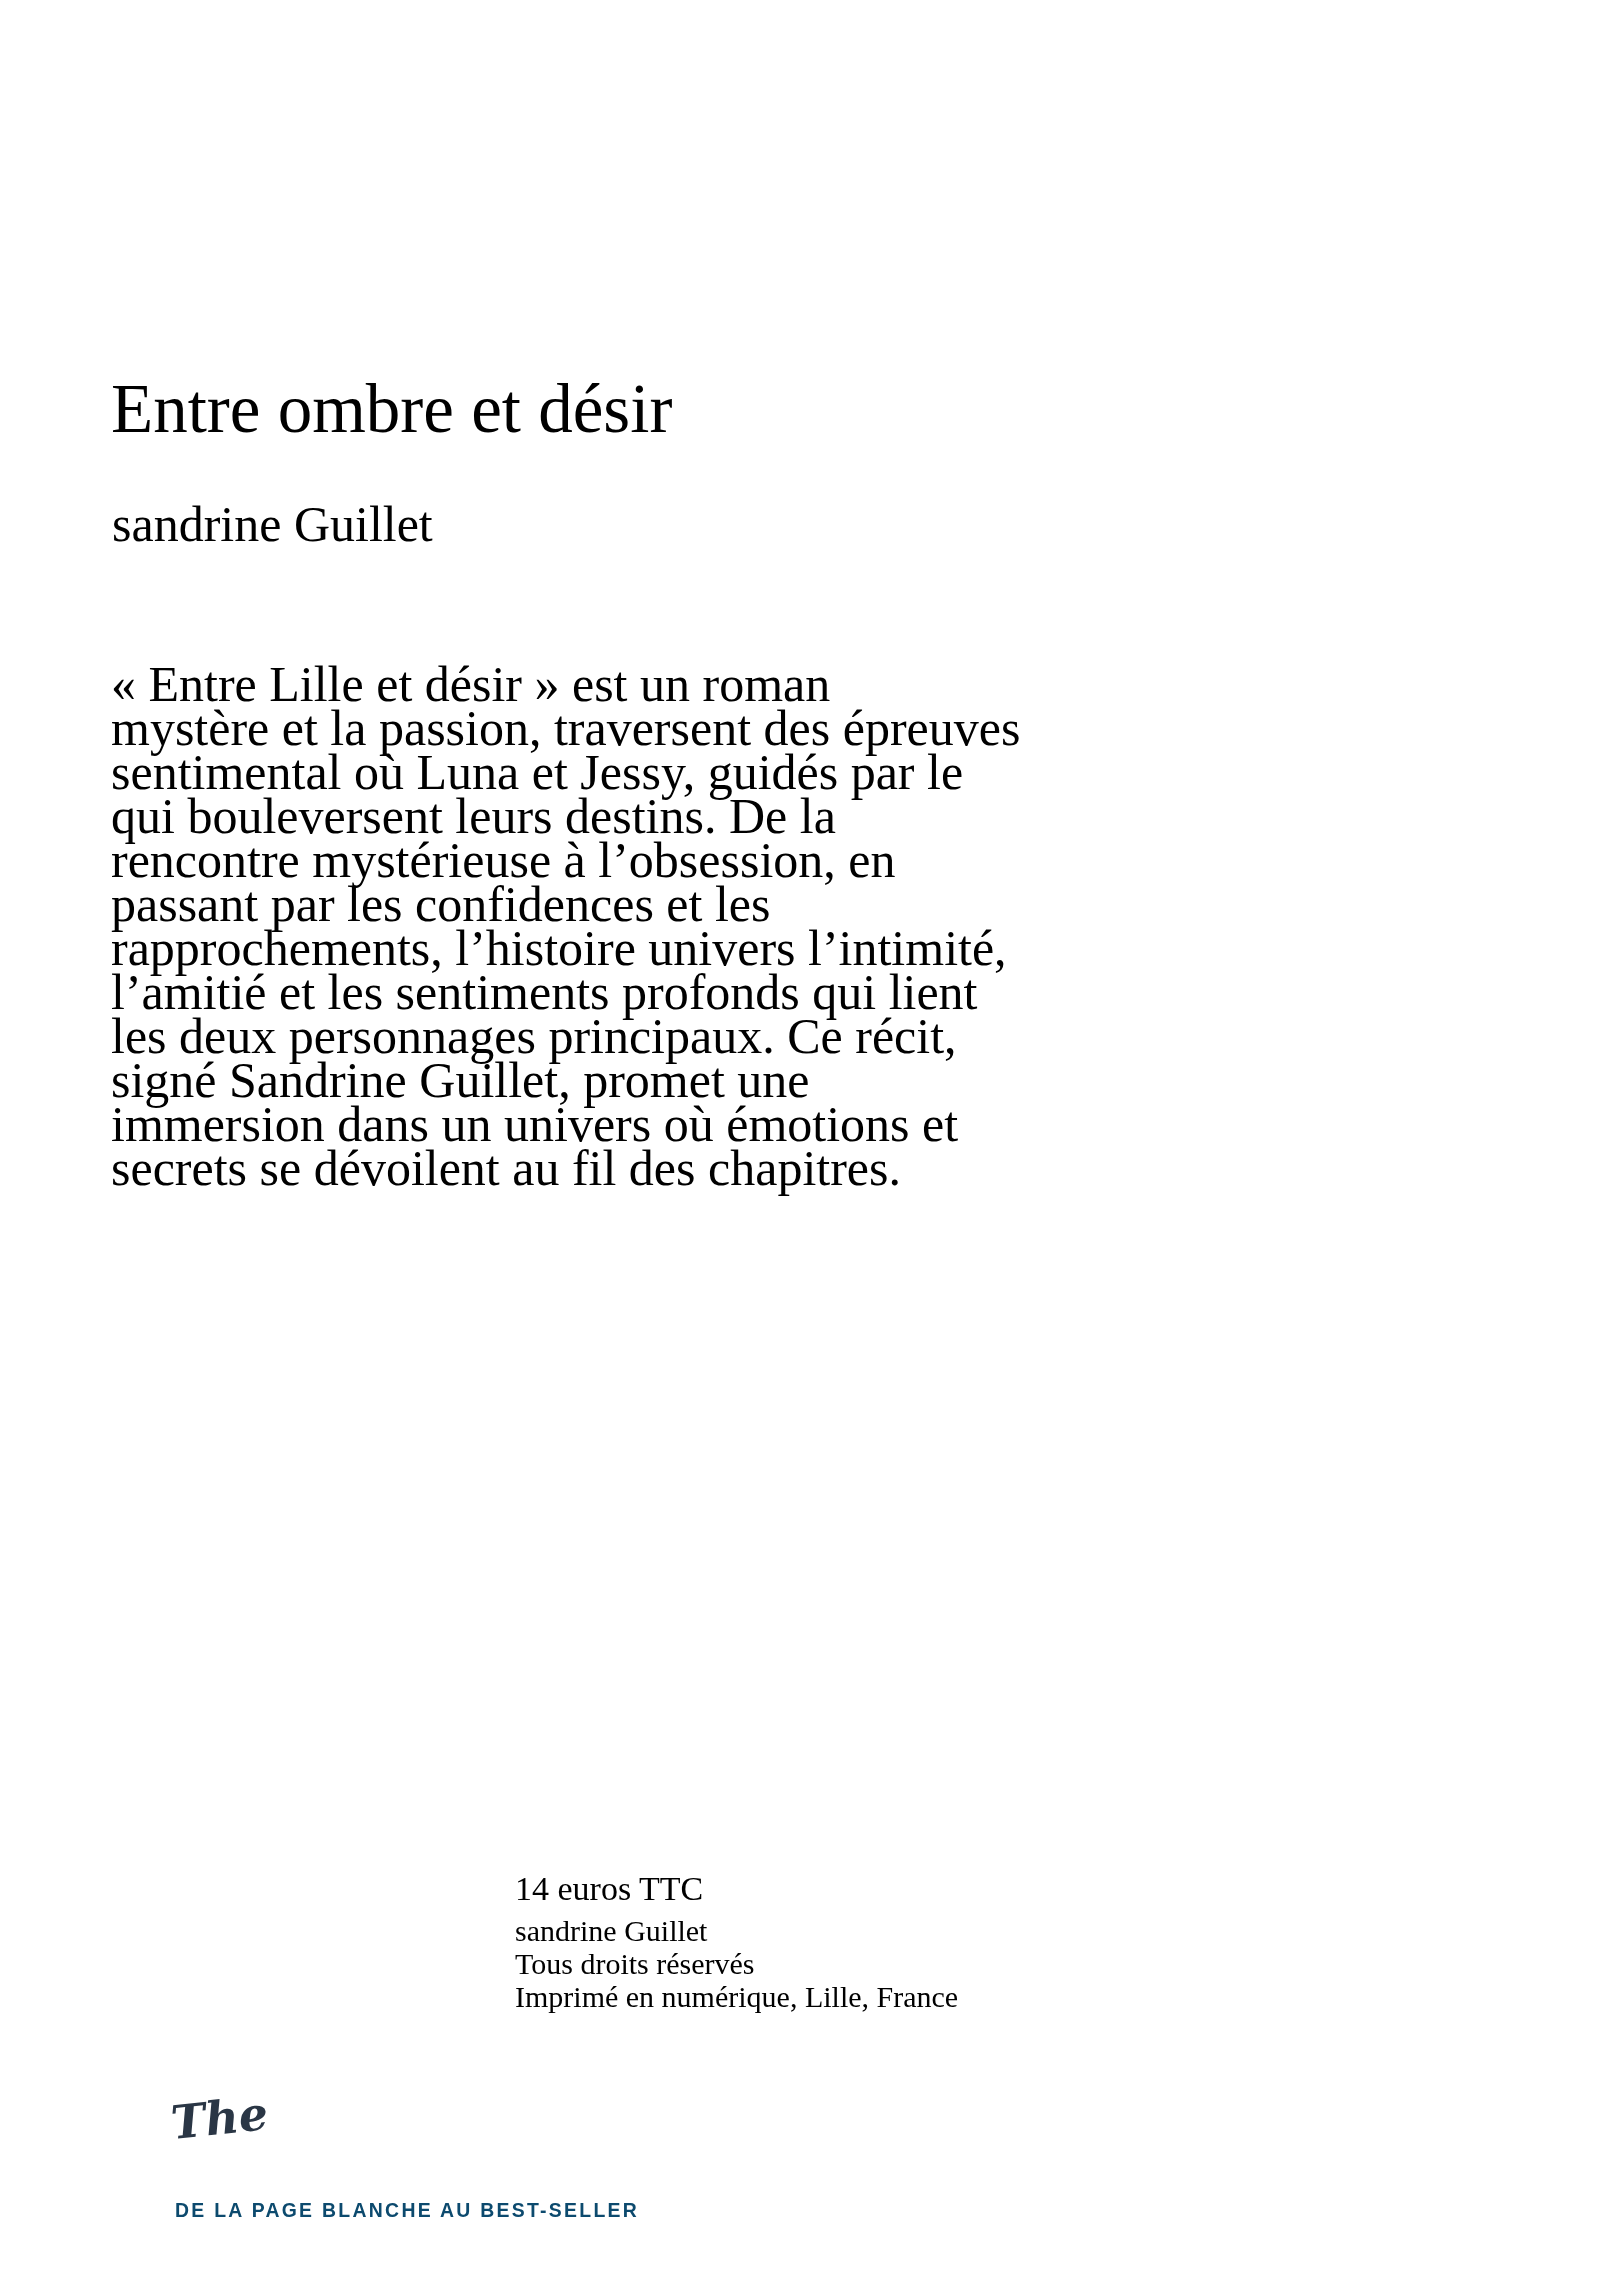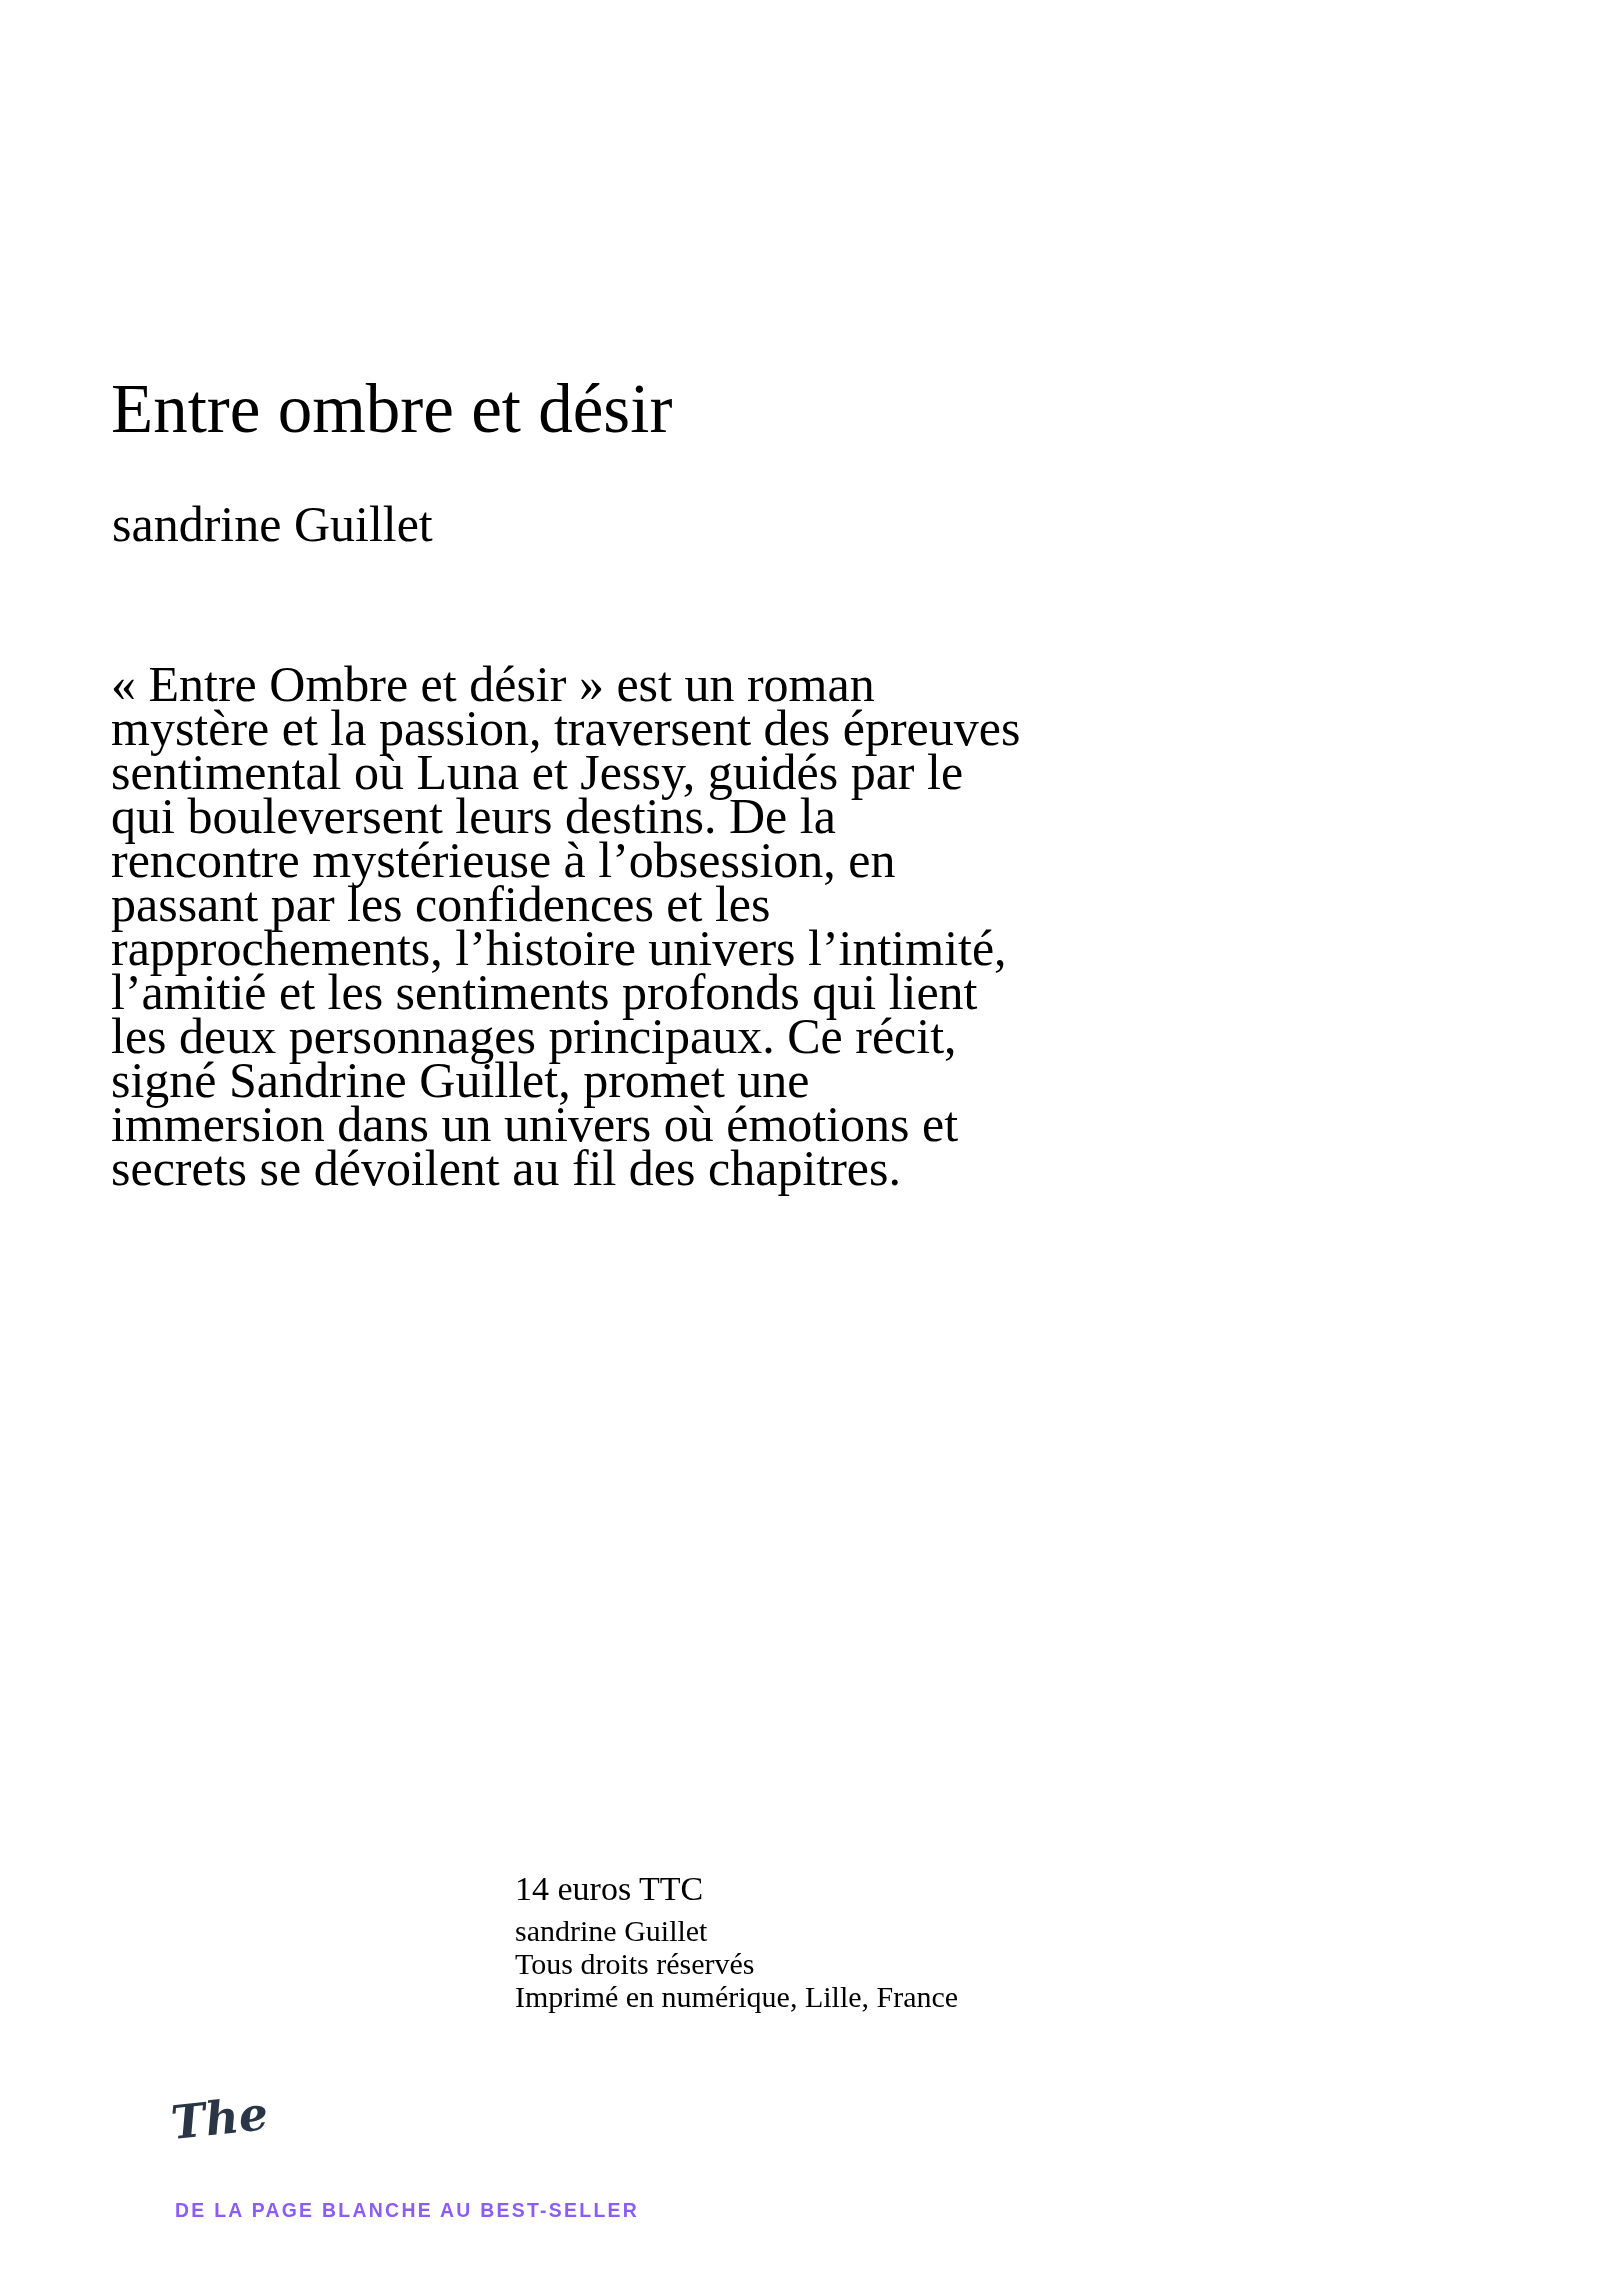--- a/index.html
+++ b/index.html
@@ -142,21 +142,21 @@
 </head>
 <body>
 
 <div class="page">
 
   <h1 class="book-title">Entre ombre et désir</h1>
 
   <div class="book-author">sandrine Guillet</div>
 
   <div class="book-description" id="description">
-      <div class="desc-line">« Entre Ombre et désir » est un roman</div>
+      <div class="desc-line">« Entre Lille et désir » est un roman</div>
       <div class="desc-line">mystère et la passion, traversent des épreuves</div>
       <div class="desc-line">sentimental où Luna et Jessy, guidés par le</div>
       <div class="desc-line">qui bouleversent leurs destins. De la</div>
       <div class="desc-line">rencontre mystérieuse à l’obsession, en</div>
       <div class="desc-line">passant par les confidences et les</div>
       <div class="desc-line">rapprochements, l’histoire univers l’intimité,</div>
       <div class="desc-line">l’amitié et les sentiments profonds qui lient</div>
       <div class="desc-line">les deux personnages principaux. Ce récit,</div>
       <div class="desc-line">signé Sandrine Guillet, promet une</div>
       <div class="desc-line">immersion dans un univers où émotions et</div>
@@ -168,17 +168,17 @@
   <div class="colophon" id="colophon-lines">
       <div class="colophon-line">sandrine Guillet</div>
       <div class="colophon-line">Tous droits réservés</div>
       <div class="colophon-line">Imprimé en numérique, Lille, France</div>
     </div>
 
   <div class="publisher-logo">
     <span class="logo-the" style="color: rgb(42, 54, 69);">The</span>
 
 
-    <div class="logo-tagline" style="color: #8b5cf6;">DE LA PAGE BLANCHE AU BEST-SELLER</div>
+    <div class="logo-tagline" style="color: #0c4a6e;">DE LA PAGE BLANCHE AU BEST-SELLER</div>
   </div>
 
 </div>
 
 
 </body></html>

